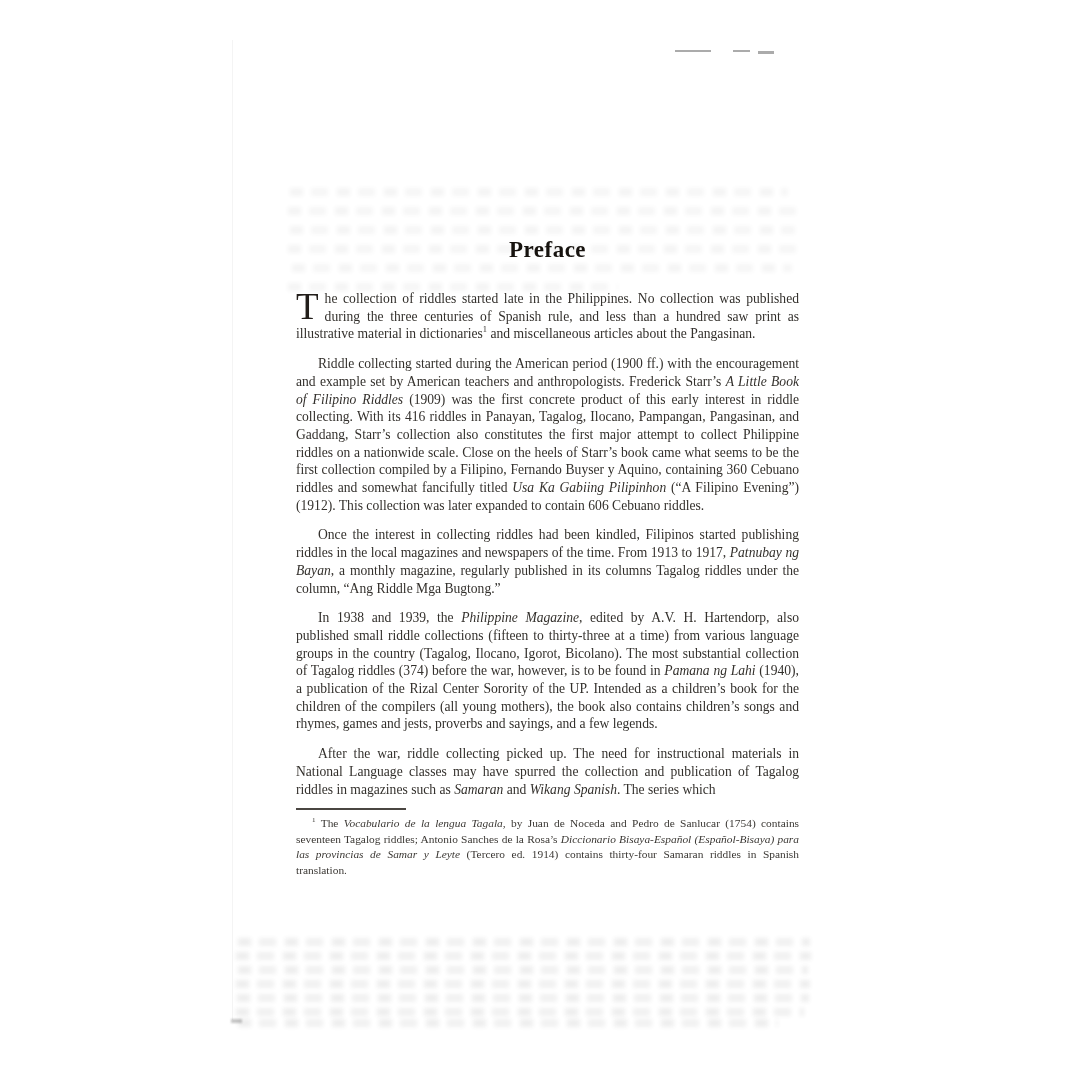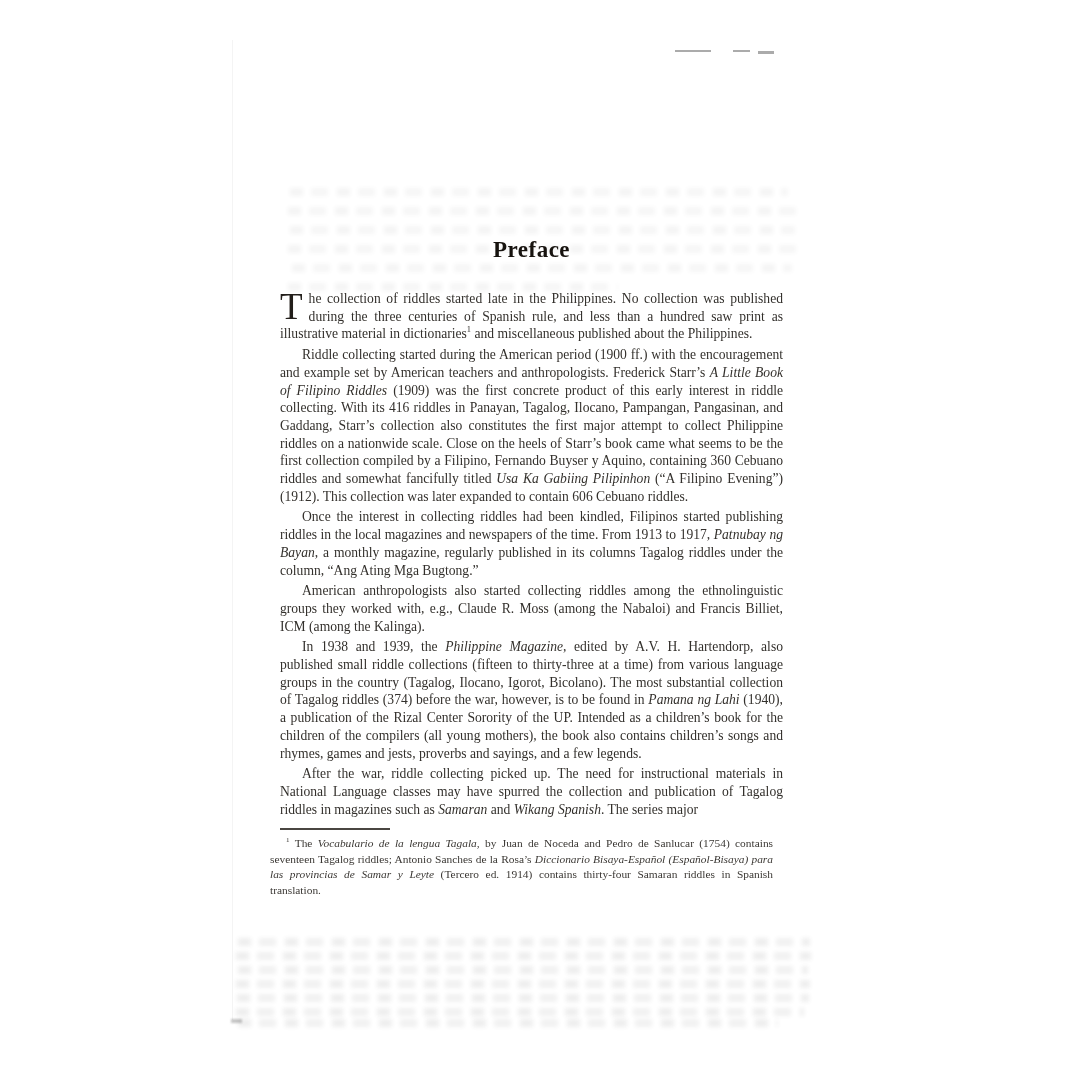--- a/index.html
+++ b/index.html
@@ -33,56 +33,56 @@
       rgba(70,70,70,0.55) 0px, rgba(70,70,70,0.55) 13px,
       rgba(70,70,70,0) 13px, rgba(70,70,70,0) 21px,
       rgba(70,70,70,0.45) 21px, rgba(70,70,70,0.45) 38px,
       rgba(70,70,70,0) 38px, rgba(70,70,70,0) 47px);
     filter:blur(2px);
     opacity:0.10;
   }
   .ghost-bottom{opacity:0.16;}
   
   .page{
-    position:absolute;left:232px;top:0;width:620px;height:1080px;
+    position:absolute;left:248px;top:0;width:620px;height:1080px;
     background:transparent;
   }
   h1.title{
     margin:0;
     padding-top:237px;
     width:503px;margin-left:48px;
     text-align:center;
     font-size:23px;font-weight:bold;color:#17130f;
     letter-spacing:.5px;
     position:relative;z-index:2;
   }
   .body-col{
     position:relative;z-index:2;
     width:503px;margin-left:48px;margin-top:27px;
     font-size:13.6px;line-height:17.7px;
     color:#33302c;
     text-align:justify;
   }
   .body-col p{margin:0;}
-  .body-col p.indent{text-indent:22px;margin-top:3px;}
+  .body-col p.indent{text-indent:22px;margin-top:12px;}
   .dropcap{
     float:left;
     font-size:37px;line-height:29px;
     padding:2px 6px 0 0;
     color:#221e1a;font-weight:400;
   }
   sup{font-size:.62em;vertical-align:super;line-height:0;}
   .fn-rule{
     width:110px;height:1.5px;background:#4a4641;
     margin:10px 0 0 48px;
     position:relative;z-index:2;
   }
   .footnote{
     position:relative;z-index:2;
-    width:503px;margin-left:38px;margin-top:6px;
+    width:503px;margin-left:48px;margin-top:6px;
     font-size:11.4px;line-height:15.8px;
     color:#3a3733;
     text-align:justify;
   }
   .footnote .fn-indent{display:inline-block;width:16px;}
 </style>
 </head>
 <body>
 
 <div class="canvas">
@@ -104,24 +104,23 @@
   <div class="ghost-line ghost-bottom" style="left:236px;top:952px;width:575px;"></div>
   <div class="ghost-line ghost-bottom" style="left:238px;top:966px;width:570px;"></div>
   <div class="ghost-line ghost-bottom" style="left:236px;top:980px;width:574px;"></div>
   <div class="ghost-line ghost-bottom" style="left:237px;top:994px;width:572px;"></div>
   <div class="ghost-line ghost-bottom" style="left:236px;top:1008px;width:568px;"></div>
   <div class="ghost-line ghost-bottom" style="left:238px;top:1019px;width:540px;"></div>
 
   <div class="page">
     <h1 class="title">Preface</h1>
     <div class="body-col">
-        <p><span class="dropcap">T</span><span>he collection of riddles started late in the Philippines. No collection was published during the three centuries of Spanish rule, and less than a hundred saw print as illustrative material in dictionaries</span><sup>1</sup><span> and miscellaneous published about the Philippines.</span></p>
+        <p><span class="dropcap">T</span><span>he collection of riddles started late in the Philippines. No collection was published during the three centuries of Spanish rule, and less than a hundred saw print as illustrative material in dictionaries</span><sup>1</sup><span> and miscellaneous articles about the Pangasinan.</span></p>
         <p class="indent"><span>Riddle collecting started during the American period (1900 ff.) with the encouragement and example set by American teachers and anthropologists. Frederick Starr’s </span><i>A Little Book of Filipino Riddles</i><span> (1909) was the first concrete product of this early interest in riddle collecting. With its 416 riddles in Panayan, Tagalog, Ilocano, Pampangan, Pangasinan, and Gaddang, Starr’s collection also constitutes the first major attempt to collect Philippine riddles on a nationwide scale. Close on the heels of Starr’s book came what seems to be the first collection compiled by a Filipino, Fernando Buyser y Aquino, containing 360 Cebuano riddles and somewhat fancifully titled </span><i>Usa Ka Gabiing Pilipinhon</i><span> (“A Filipino Evening”)(1912). This collection was later expanded to contain 606 Cebuano riddles.</span></p>
-        <p class="indent"><span>Once the interest in collecting riddles had been kindled, Filipinos started publishing riddles in the local magazines and newspapers of the time. From 1913 to 1917, </span><i>Patnubay ng Bayan</i><span>, a monthly magazine, regularly published in its columns Tagalog riddles under the column, “Ang Ating Mga Bugtong.”</span></p>
-        <p class="indent"><span>American anthropologists also started collecting riddles among the ethnolinguistic groups they worked with, e.g., Claude R. Moss (among the Nabaloi) and Francis Billiet, ICM (among the Kalinga).</span></p>
+        <p class="indent"><span>Once the interest in collecting riddles had been kindled, Filipinos started publishing riddles in the local magazines and newspapers of the time. From 1913 to 1917, </span><i>Patnubay ng Bayan</i><span>, a monthly magazine, regularly published in its columns Tagalog riddles under the column, “Ang Riddle Mga Bugtong.”</span></p>
         <p class="indent"><span>In 1938 and 1939, the </span><i>Philippine Magazine</i><span>, edited by A.V. H. Hartendorp, also published small riddle collections (fifteen to thirty-three at a time) from various language groups in the country (Tagalog, Ilocano, Igorot, Bicolano). The most substantial collection of Tagalog riddles (374) before the war, however, is to be found in </span><i>Pamana ng Lahi</i><span> (1940), a publication of the Rizal Center Sorority of the UP. Intended as a children’s book for the children of the compilers (all young mothers), the book also contains children’s songs and rhymes, games and jests, proverbs and sayings, and a few legends.</span></p>
-        <p class="indent"><span>After the war, riddle collecting picked up. The need for instructional materials in National Language classes may have spurred the collection and publication of Tagalog riddles in magazines such as </span><i>Samaran</i><span> and </span><i>Wikang Spanish</i><span>. The series major</span></p>
+        <p class="indent"><span>After the war, riddle collecting picked up. The need for instructional materials in National Language classes may have spurred the collection and publication of Tagalog riddles in magazines such as </span><i>Samaran</i><span> and </span><i>Wikang Spanish</i><span>. The series which</span></p>
       </div>
     <div class="fn-rule"></div>
     <div class="footnote"><span class="fn-indent"></span><sup>1</sup><span> The </span><i>Vocabulario de la lengua Tagala</i><span>, by Juan de Noceda and Pedro de Sanlucar (1754) contains seventeen Tagalog riddles; Antonio Sanches de la Rosa’s </span><i>Diccionario Bisaya-Español (Español-Bisaya) para las provincias de Samar y Leyte</i><span> (Tercero ed. 1914) contains thirty-four Samaran riddles in Spanish translation.</span></div>
   </div>
 
 </div>
 
 </body></html>

